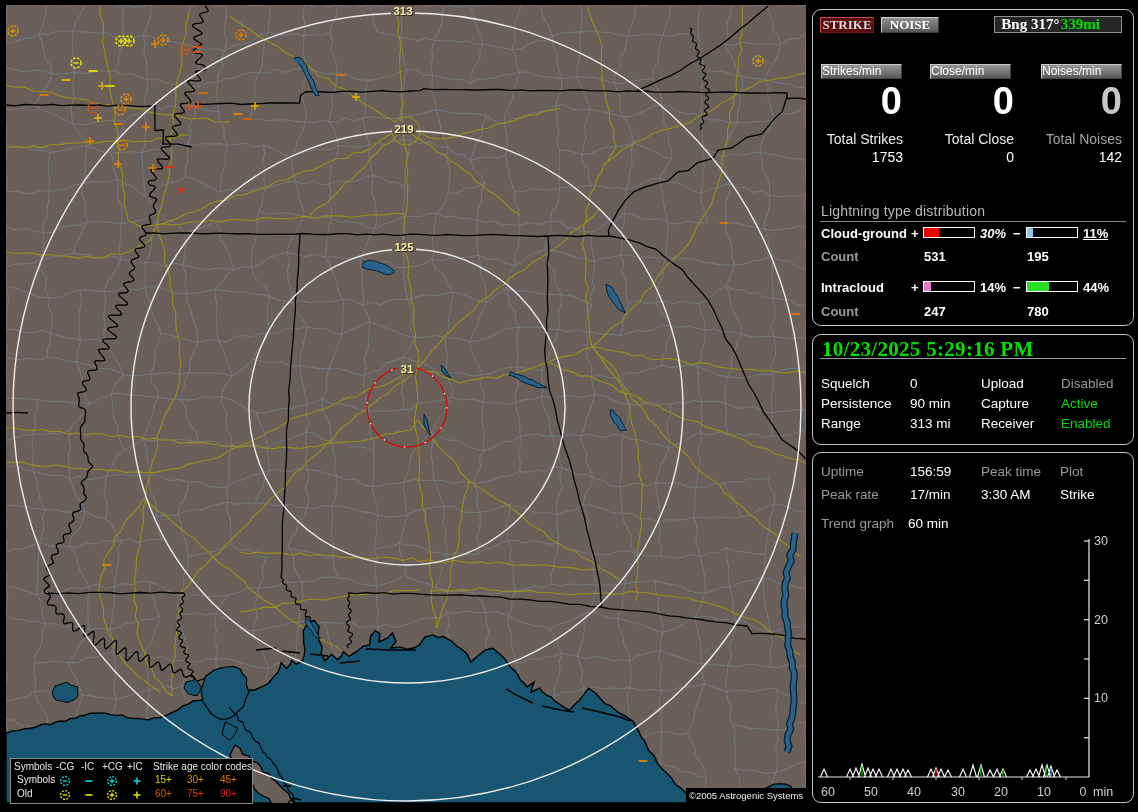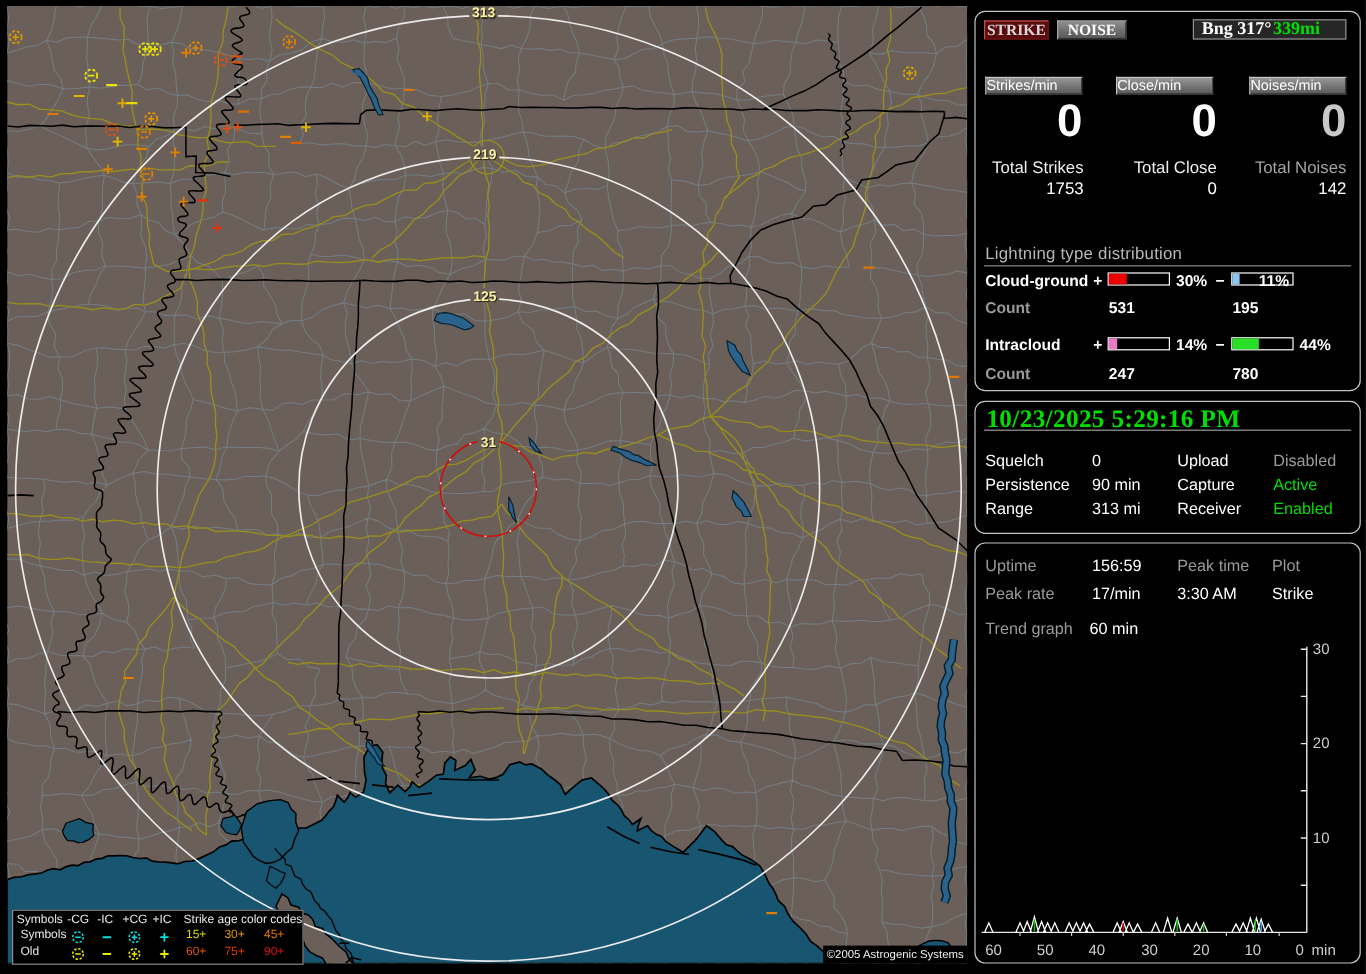--- a/index.html
+++ b/index.html
@@ -219,26 +219,26 @@
 <div class="num" style="left:904px;top:149px">0</div>
 <div class="tot" style="left:1012px;top:131px;color:#a4a4a4">Total Noises</div>
 <div class="num" style="left:1012px;top:149px">142</div>
 <div class="ab " style="left:821px;top:203px;font-size:14px;letter-spacing:0.2px;color:#b8b8b8">Lightning type distribution</div>
 <div class="ab" style="left:820px;top:221px;width:306px;border-top:1px solid #888"></div>
 <div class="ab bld" style="left:821px;top:226px;">Cloud-ground</div>
 <div class="ab bld" style="left:911px;top:226px;">+</div>
 <div class="bar" style="left:923px;top:227px">
     <i style="width:15px;background:#ee0000"></i>
   </div>
-<div class="ab bld" style="left:980px;top:226px;">30%</div>
+<div class="ab bld" style="left:980px;top:226px;font-style:italic;">30%</div>
 <div class="ab bld" style="left:1013px;top:226px;">−</div>
 <div class="bar" style="left:1026px;top:227px">
     <i style="width:6px;background:#8cc6ee"></i>
   </div>
-<div class="ab bld" style="left:1049px;top:226px;">11%</div>
+<div class="ab bld" style="left:1083px;top:226px;text-decoration:underline;">11%</div>
 <div class="ab bld" style="left:821px;top:249px;color:#9a9a9a">Count</div>
 <div class="ab bld" style="left:924px;top:249px;">531</div>
 <div class="ab bld" style="left:1027px;top:249px;">195</div>
 <div class="ab bld" style="left:821px;top:280px;">Intracloud</div>
 <div class="ab bld" style="left:911px;top:280px;">+</div>
 <div class="bar" style="left:923px;top:281px">
     <i style="width:7px;background:#e878c8"></i>
   </div>
 <div class="ab bld" style="left:980px;top:280px;">14%</div>
 <div class="ab bld" style="left:1013px;top:280px;">−</div>

